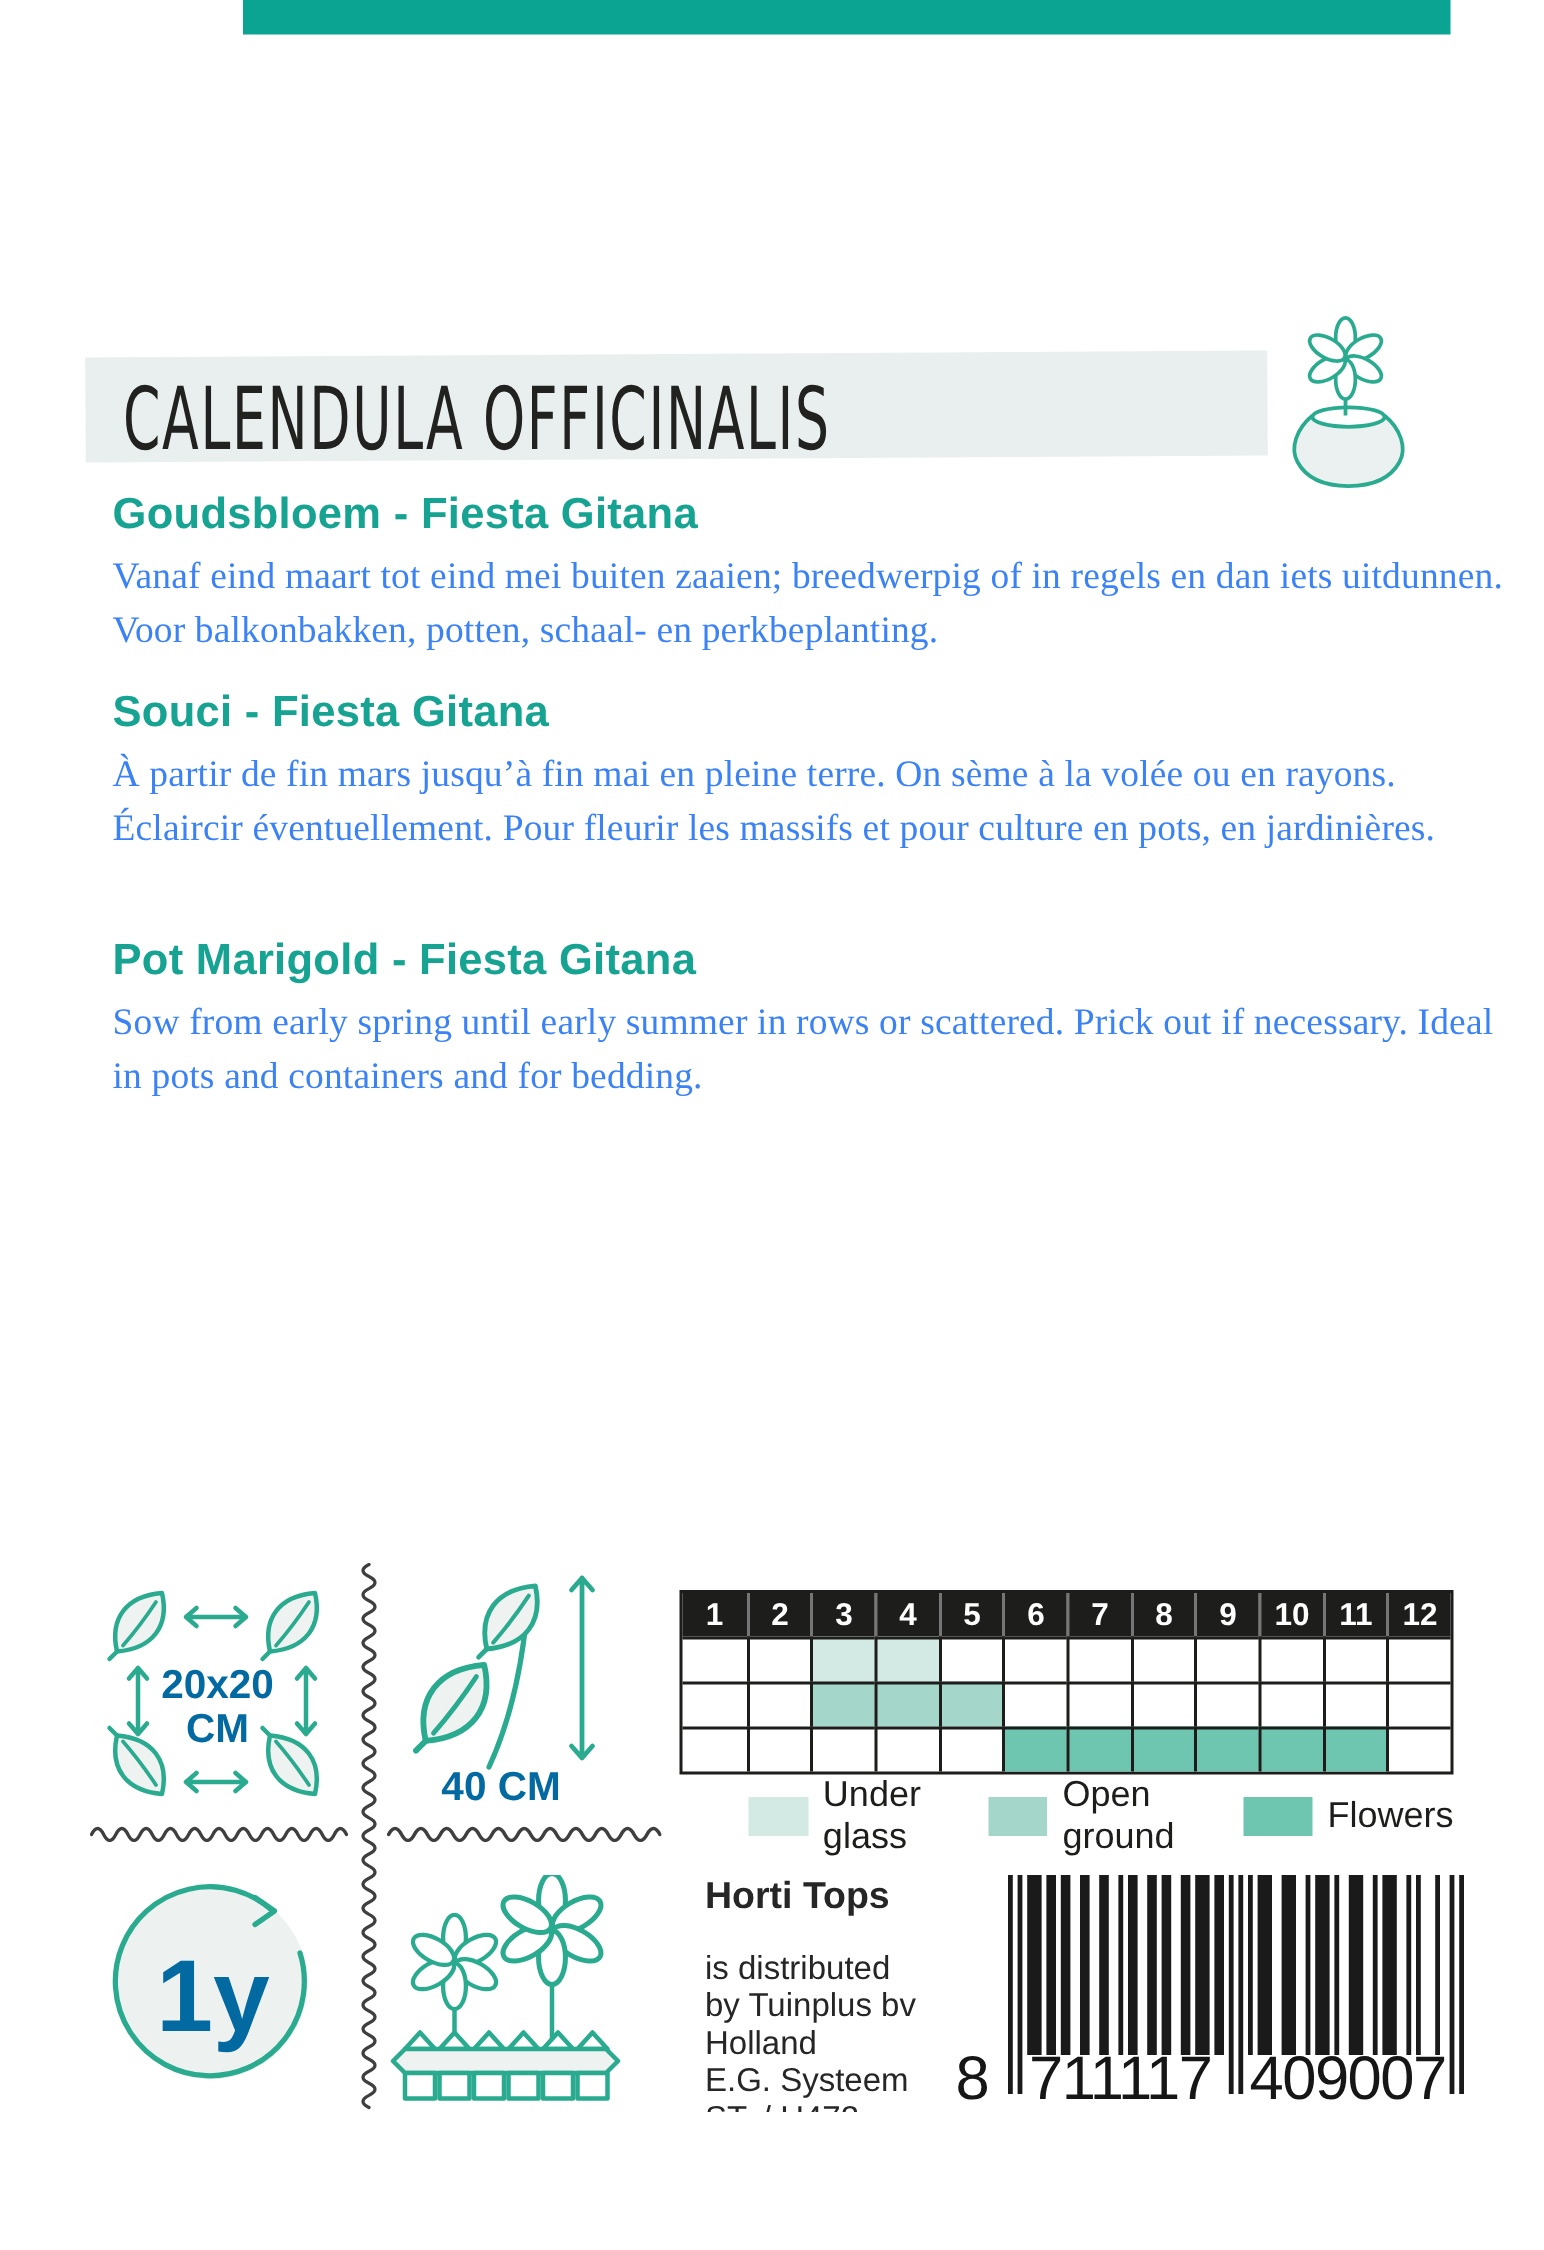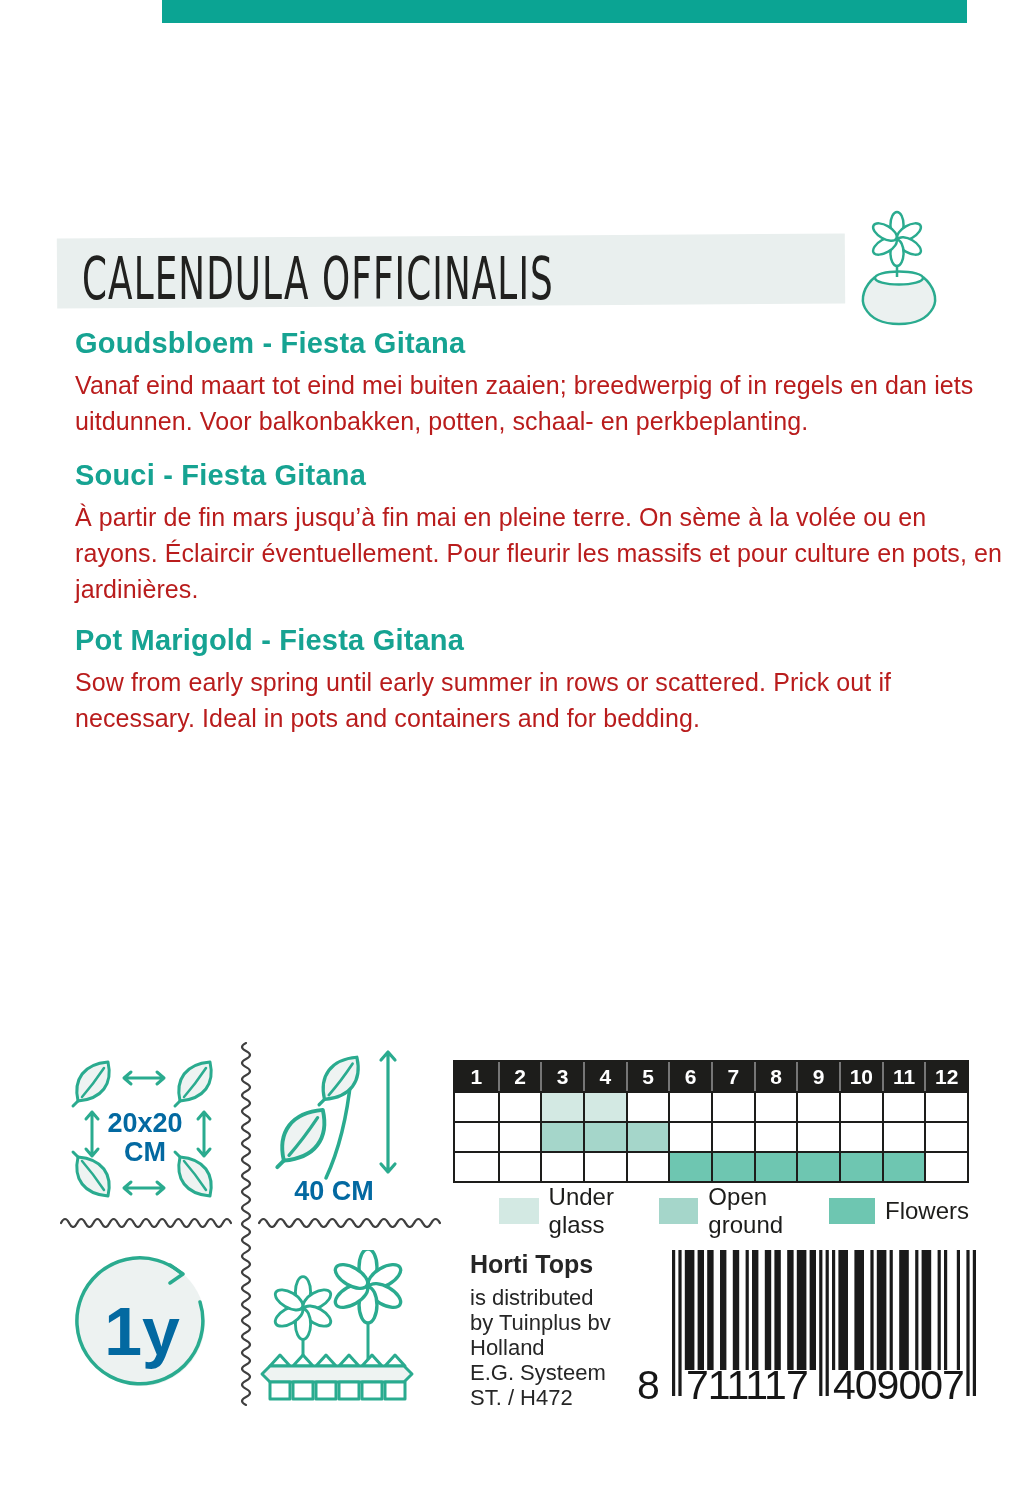--- a/index.html
+++ b/index.html
@@ -9,42 +9,42 @@
   .topbar{position:absolute;left:162px;top:0;width:805px;height:23px;background:#0ba493;}
 
   .banner{position:absolute;left:57px;top:236px;width:788px;height:70px;background:#e9efee;
           transform:rotate(-0.35deg);}
   .title{position:absolute;left:82px;top:246px;font-family:"DejaVu Sans",sans-serif;
          font-size:49px;color:#21211f;letter-spacing:1.5px;white-space:nowrap;
          transform:scale(0.73,1.18);transform-origin:left top;}
 
   .section{position:absolute;left:60px;width:930px;margin-left:15px;}
   .sec-head{font-size:29px;font-weight:bold;color:#16a392;letter-spacing:0.2px;}
-  .sec-body{font-size:25px;line-height:36px;color:#b91c1c;margin-top:7px;letter-spacing:0.1px;}
+  .sec-body{font-size:25px;line-height:36px;color:#3b82f6;margin-top:7px;letter-spacing:0.1px;font-family:Liberation Serif, serif;}
 
   .icon-abs{position:absolute;}
   .pictext{position:absolute;color:#0369a1;font-weight:bold;text-align:center;}
 
   
   .cal{position:absolute;left:453px;top:1060px;width:516px;border:2px solid #1d1d1b;
        box-sizing:border-box;background:#fff;}
   .cal-row{display:grid;grid-template-columns:repeat(12,1fr);}
   .cal-cell{box-sizing:border-box;height:30px;border-left:2px solid #1d1d1b;border-top:2px solid #1d1d1b;}
   .cal-row .cal-cell:first-child{border-left:none;}
   .cal-header .cal-cell{height:29px;background:#1d1d1b;color:#ffffff;font-weight:bold;font-size:21px;
        display:flex;align-items:center;justify-content:center;border-top:none;border-left:2px solid #767676;}
   .cal-header .cal-cell:first-child{border-left:none;}
 
   .legend{position:absolute;left:453px;top:1183px;width:470px;display:flex;justify-content:space-between;padding-left:46px;}
   .legend-item{display:flex;align-items:center;}
   .legend-swatch{width:46px;height:26px;margin-right:10px;display:inline-block;}
   .legend-label{font-size:24px;color:#1d1d1b;}
 
   .dist{position:absolute;left:470px;top:1250px;}
-  .dist-name{font-size:25px;font-weight:bold;color:#262626;margin-bottom:6px;}
+  .dist-name{font-size:25px;font-weight:bold;color:#262626;margin-bottom:20px;}
   .dist-line{font-size:22px;line-height:25px;color:#262626;}
 
   .bc-digit{position:absolute;font-size:41px;color:#161616;letter-spacing:-1px;white-space:nowrap;}
 
   .corner-mark{position:absolute;left:941px;top:1454px;width:27px;height:46px;background:#211e1c;}
 
   svg{display:block;}
 </style>
 </head>
 <body>

